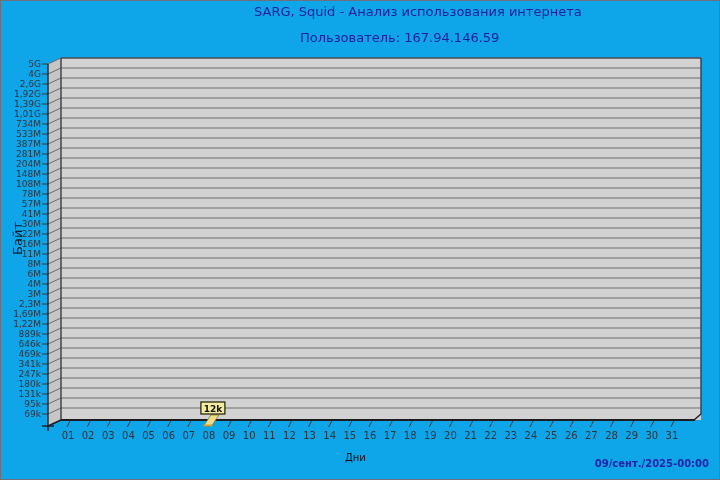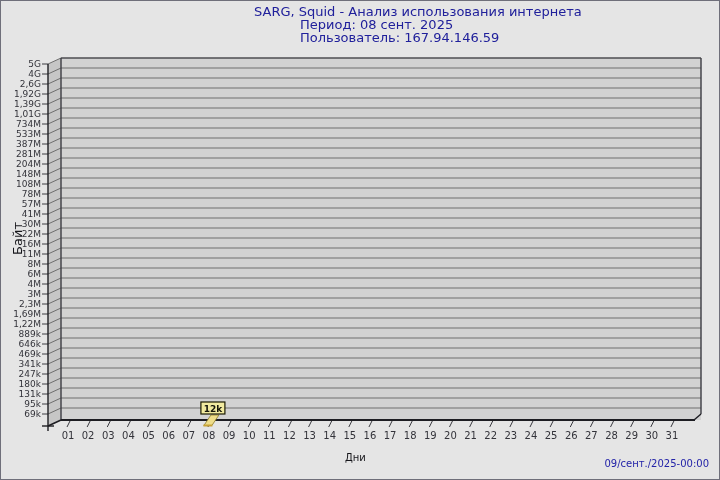--- a/index.html
+++ b/index.html
@@ -1,40 +1,39 @@
 <!DOCTYPE html>
 <html><head>
 <meta charset="utf-8">
 <style>
   html,body{margin:0;padding:0;background:#fff;}
   #app{
     position:relative;width:720px;height:480px;box-sizing:border-box;
-    background:#e5e5e5;border:1px solid #6f6f7a;overflow:hidden;
+    background:#0ea5e9;border:1px solid #6f6f7a;overflow:hidden;
     font-family:"DejaVu Sans",sans-serif;
   }
   #chart-svg{position:absolute;left:0;top:0;}
   #chart-svg text{font-family:"DejaVu Sans",sans-serif;}
   .title-line{position:absolute;color:#20209b;font-size:13px;line-height:13px;white-space:nowrap;}
   #title-main{left:253px;top:4px;}
   #title-period{left:299px;top:17px;}
   #title-user{left:299px;top:30px;}
   #y-axis-title{
     position:absolute;left:-14px;top:230px;width:60px;text-align:center;
     transform:rotate(-90deg);font-size:13px;color:#15151a;white-space:nowrap;
   }
   #x-axis-title{position:absolute;left:344px;top:451px;font-size:10px;color:#15151a;}
-  #report-timestamp{position:absolute;right:10px;top:457px;font-size:10px;font-weight:normal;color:#2323a8;}
+  #report-timestamp{position:absolute;right:10px;top:457px;font-size:10px;font-weight:bold;color:#2323a8;}
 </style>
 </head>
 <body>
 
 <div id="app">
 
   <div class="title-line" id="title-main">SARG, Squid - Анализ использования интернета</div>
-  <div class="title-line" id="title-period">Период: 08 сент. 2025</div>
   <div class="title-line" id="title-user">Пользователь: 167.94.146.59</div>
 
   <div id="y-axis-title">Байт</div>
 
   <svg id="chart-svg" width="720" height="480" viewBox="0 0 720 480">
       <polygon points="47,63 60,57 60,419 47,425" fill="#c6c6c6" stroke="none"></polygon>
       <rect x="60" y="57" width="640" height="362" fill="#d2d2d2"></rect>
       <line x1="60" y1="57" x2="700" y2="57" stroke="#6e6e6e" stroke-width="1"></line>
       <line x1="47" y1="63" x2="60" y2="57" stroke="#6e6e6e" stroke-width="1"></line>
       <line x1="41" y1="63" x2="47" y2="63" stroke="#3a3a40" stroke-width="1"></line>

